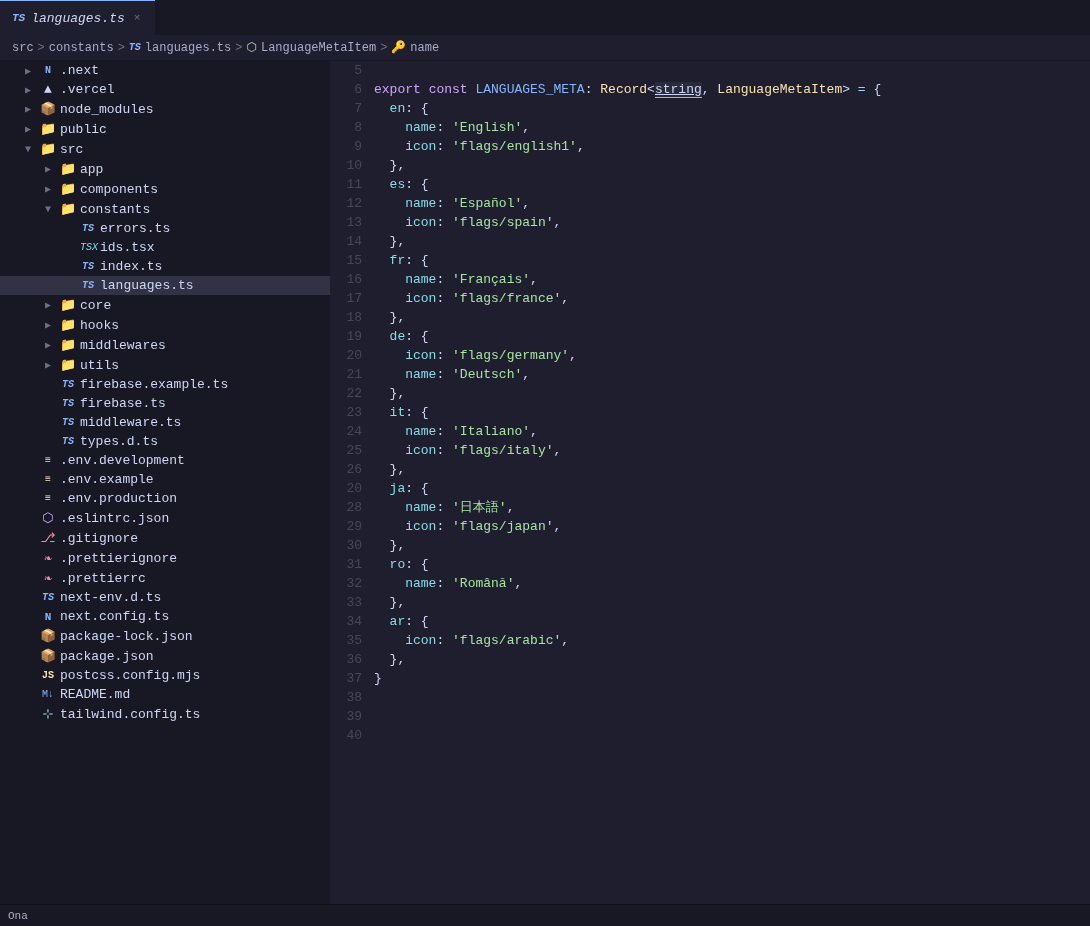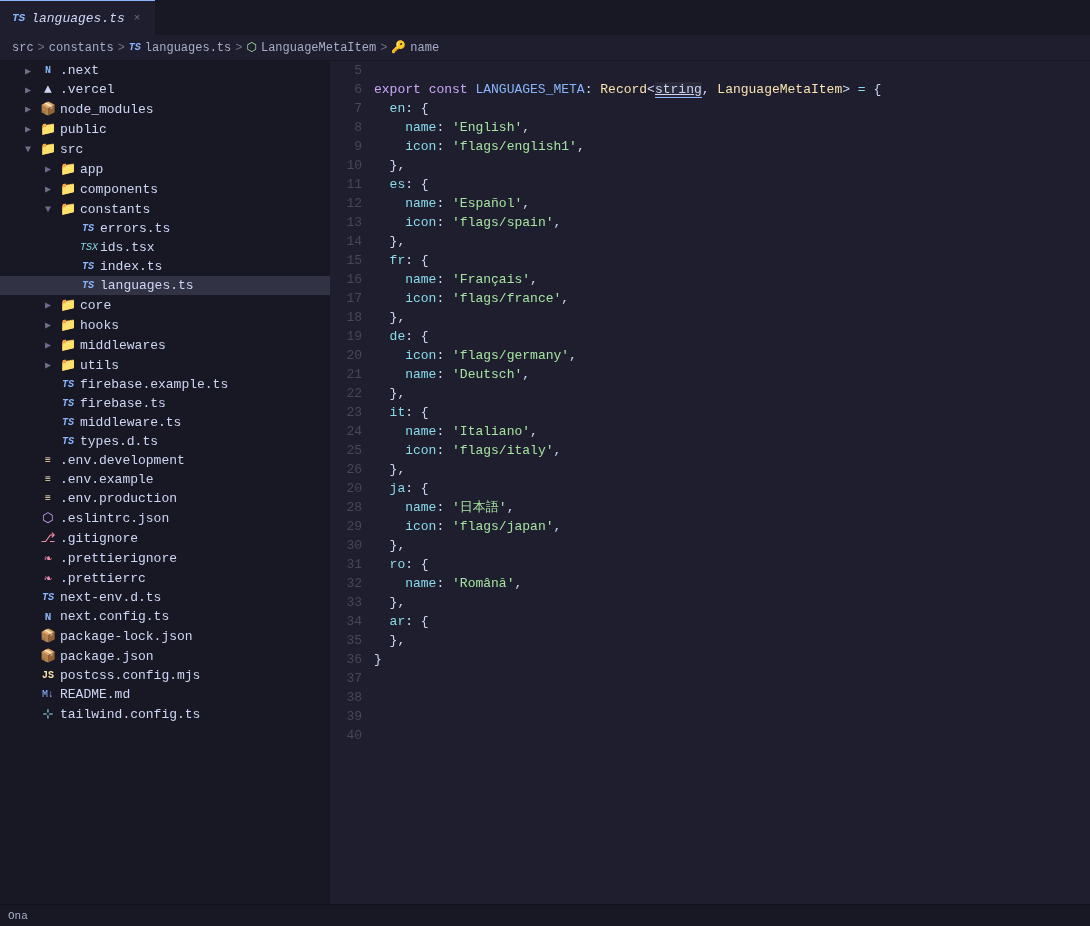--- a/index.html
+++ b/index.html
@@ -581,20 +581,21 @@
         <div class="code-line">  <span class="prop">ro</span><span class="punc">:</span> <span class="punc">{</span></div>
 
         <div class="code-line">    <span class="prop">name</span><span class="punc">:</span> <span class="str">'Română'</span><span class="punc">,</span></div>
 
 
         <div class="code-line">  <span class="punc">},</span></div>
 
         <div class="code-line">  <span class="prop">ar</span><span class="punc">:</span> <span class="punc">{</span></div>
 
 
+        <div class="code-line">    <span class="prop">icon</span><span class="punc">:</span> <span class="str">'flags/arabic'</span><span class="punc">,</span></div>
 
         <div class="code-line">  <span class="punc">},</span></div>
 
         <div class="code-line"><span class="punc">}</span></div>
 
         <div class="code-line">&nbsp;</div>
       </div>
     </div>
   </div>
 </div>

